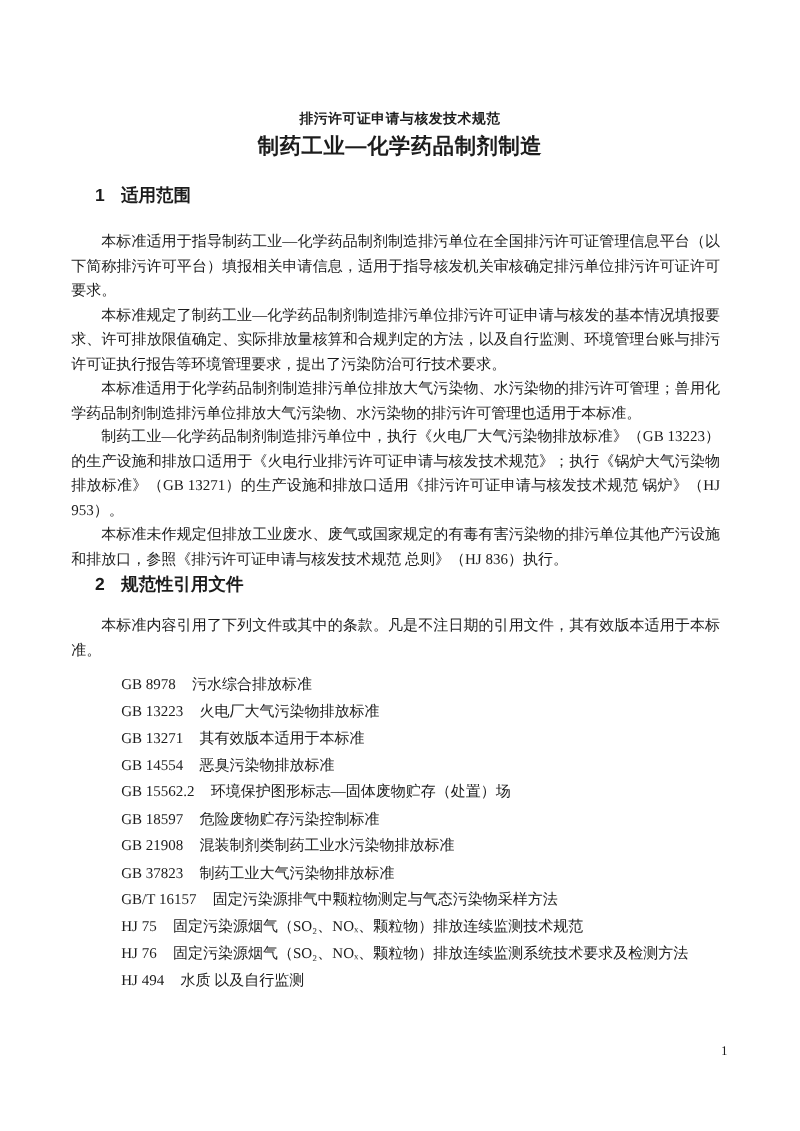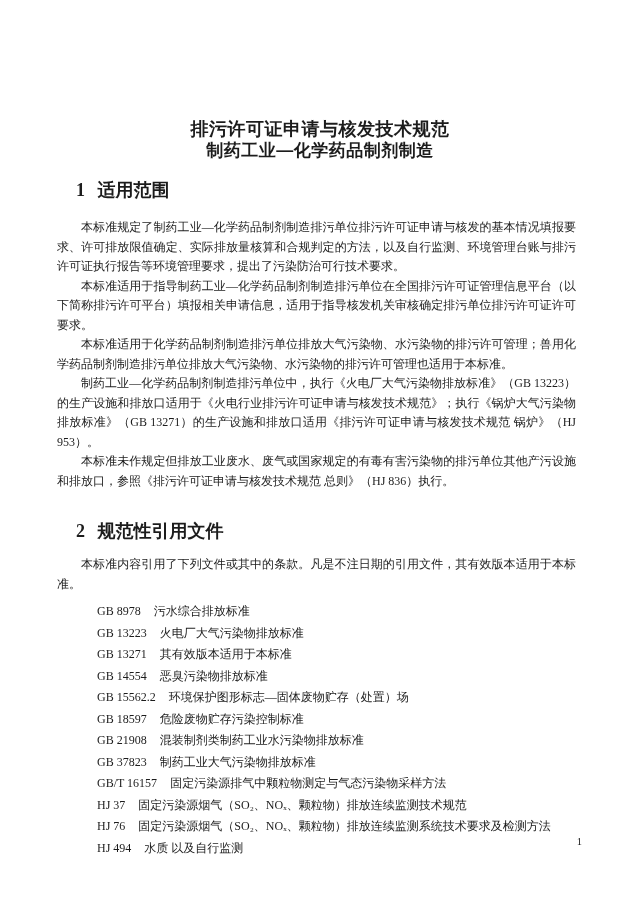--- a/index.html
+++ b/index.html
@@ -17,47 +17,46 @@
     box-sizing: border-box;
     overflow: hidden;
   }
   .titles {
     padding-top: 85px;
     text-align: center;
     font-family: "Liberation Sans", "DejaVu Sans", sans-serif;
     font-weight: bold;
   }
   .doc-title {
-    font-size: 18px;
+    font-size: 11px;
     line-height: 21px;
     letter-spacing: 0.5px;
-    margin-top: 34px;
   }
   .doc-subtitle {
     font-size: 17px;
     line-height: 21px;
     letter-spacing: 0.5px;
     margin-top: 0;
   }
   .content {
     padding: 0 64px 0 57px;
   }
   .section-heading {
-    font-family: Liberation Serif, serif;
+    font-family: Liberation Sans, sans-serif;
     font-weight: bold;
-    font-size: 18px;
+    font-size: 14px;
     line-height: 19px;
     margin-left: 19px;
   }
   .section-heading .num {
     display: inline-block;
     min-width: 17px;
   }
   .s1 { margin-top: 20px; }
-  .s2 { margin-top: 31px; }
+  .s2 { margin-top: 1px; }
   .paragraphs { margin-top: 18px; }
   p.body-para {
     margin: 0;
     font-size: 12px;
     line-height: 19.5px;
     text-align: justify;
     text-indent: 2em;
   }
   p.intro { margin-top: 14px; }
   .ref-list {
@@ -88,22 +87,22 @@
   </header>
 
   <main class="content">
 
     <div class="section-heading s1">
       <span class="num">1</span>
       <span class="label">适用范围</span>
     </div>
 
     <div class="paragraphs">
+      <p class="body-para">本标准适用于指导制药工业—化学药品制剂制造排污单位在全国排污许可证管理信息平台（以下简称排污许可平台）填报相关申请信息，适用于指导核发机关审核确定排污单位排污许可证许可要求。</p>
       <p class="body-para">本标准规定了制药工业—化学药品制剂制造排污单位排污许可证申请与核发的基本情况填报要求、许可排放限值确定、实际排放量核算和合规判定的方法，以及自行监测、环境管理台账与排污许可证执行报告等环境管理要求，提出了污染防治可行技术要求。</p>
-      <p class="body-para">本标准适用于指导制药工业—化学药品制剂制造排污单位在全国排污许可证管理信息平台（以下简称排污许可平台）填报相关申请信息，适用于指导核发机关审核确定排污单位排污许可证许可要求。</p>
       <p class="body-para">本标准适用于化学药品制剂制造排污单位排放大气污染物、水污染物的排污许可管理；兽用化学药品制剂制造排污单位排放大气污染物、水污染物的排污许可管理也适用于本标准。</p>
       <p class="body-para">制药工业—化学药品制剂制造排污单位中，执行《火电厂大气污染物排放标准》（GB 13223）的生产设施和排放口适用于《火电行业排污许可证申请与核发技术规范》；执行《锅炉大气污染物排放标准》（GB 13271）的生产设施和排放口适用《排污许可证申请与核发技术规范 锅炉》（HJ 953）。</p>
       <p class="body-para">本标准未作规定但排放工业废水、废气或国家规定的有毒有害污染物的排污单位其他产污设施和排放口，参照《排污许可证申请与核发技术规范 总则》（HJ 836）执行。</p>
     </div>
 
     <div class="section-heading s2">
       <span class="num">2</span>
       <span class="label">规范性引用文件</span>
     </div>
 
@@ -131,21 +130,21 @@
       <div class="ref-item">
         <span class="ref-code">GB 21908</span><span class="ref-title">混装制剂类制药工业水污染物排放标准</span>
       </div>
       <div class="ref-item">
         <span class="ref-code">GB 37823</span><span class="ref-title">制药工业大气污染物排放标准</span>
       </div>
       <div class="ref-item">
         <span class="ref-code">GB/T 16157</span><span class="ref-title">固定污染源排气中颗粒物测定与气态污染物采样方法</span>
       </div>
       <div class="ref-item">
-        <span class="ref-code">HJ 37</span><span class="ref-title">固定污染源烟气（SO₂、NOₓ、颗粒物）排放连续监测技术规范</span>
+        <span class="ref-code">HJ 75</span><span class="ref-title">固定污染源烟气（SO₂、NOₓ、颗粒物）排放连续监测技术规范</span>
       </div>
       <div class="ref-item">
         <span class="ref-code">HJ 76</span><span class="ref-title">固定污染源烟气（SO₂、NOₓ、颗粒物）排放连续监测系统技术要求及检测方法</span>
       </div>
       <div class="ref-item">
         <span class="ref-code">HJ 494</span><span class="ref-title">水质 以及自行监测</span>
       </div>
     </div>
 
   </main>

